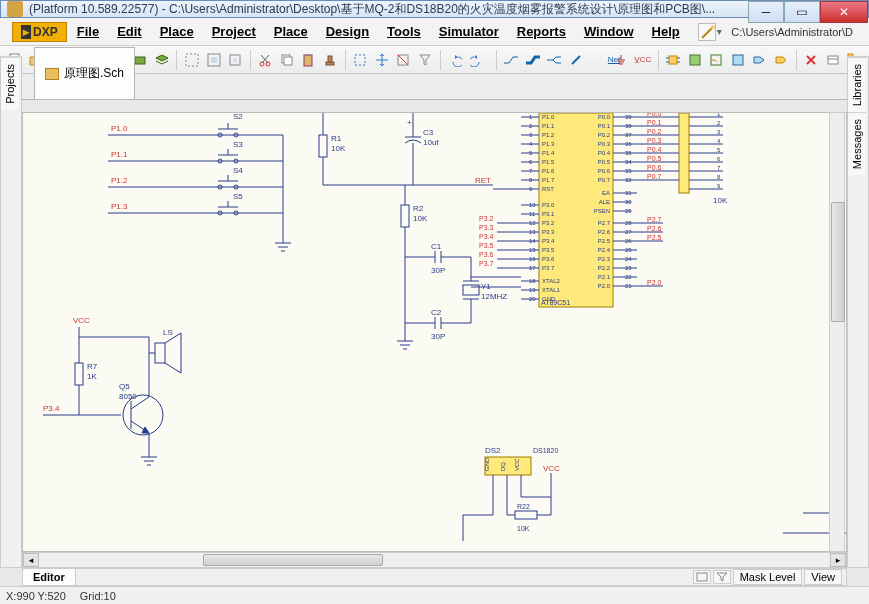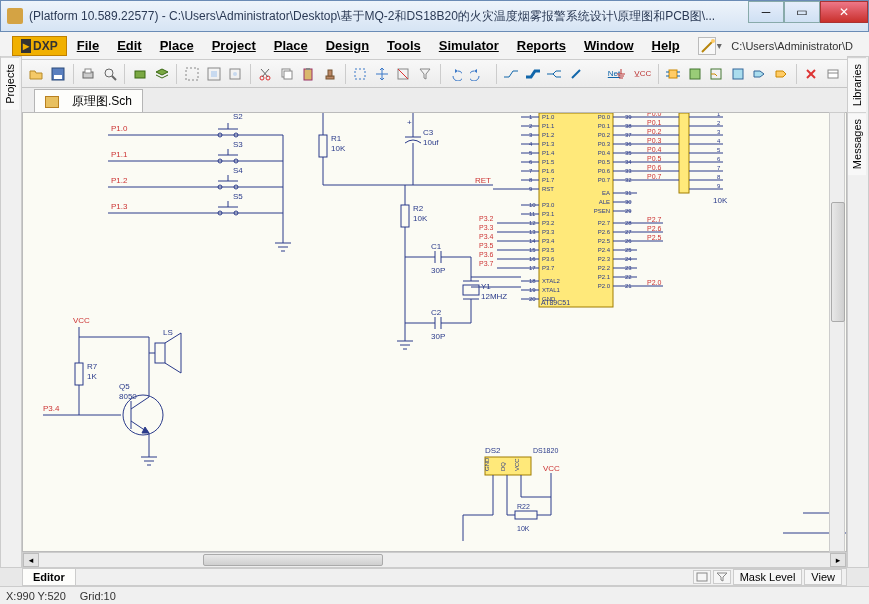--- a/index.html
+++ b/index.html
@@ -1,19 +1,19 @@
 <!DOCTYPE html>
 <html><head>
 <meta charset="utf-8">
 <style>
 * { box-sizing: border-box; margin: 0; padding: 0; font-family: "Segoe UI", Tahoma, sans-serif; }
 body { width: 869px; height: 604px; background: #e8e8e8; position: relative; overflow: hidden; }
 
 
-.titlebar { height: 32px; background: linear-gradient(#eef4fb,#d6e4f4); display: flex; align-items: center; border: 1px solid #6a8bb5; }
+.titlebar { height: 18px; background: linear-gradient(#eef4fb,#d6e4f4); display: flex; align-items: flex-start; border: 1px solid #6a8bb5; }
 .titlebar .icon { width: 16px; height: 16px; margin: 0 6px; background: #d4a344; border-radius: 2px; }
 .titlebar .title { flex: 1; font-size: 12px; color: #2b3a55; white-space: nowrap; overflow: hidden; }
 .winbtns { display: flex; height: 100%; }
 .winbtn { width: 36px; height: 22px; display:flex; align-items:center; justify-content:center; margin-top:0; font-size:12px; }
 .winbtn.min { background: linear-gradient(#e6eefb,#cfe0f3); border:1px solid #8aa; }
 .winbtn.max { background: linear-gradient(#e6eefb,#cfe0f3); border:1px solid #8aa; }
 .winbtn.close { background: linear-gradient(#e78,#c9302c); color:#fff; border:1px solid #a33; width:48px; }
 
 
 .menubar { height: 28px; background: #f3f3f3; border-bottom:1px solid #ccc; display:flex; align-items:center; padding:0 12px; gap:2px; }
@@ -24,21 +24,21 @@
 .menubar .wand { width: 18px; height:18px; margin-left:8px; border:1px solid #bbb; background:#f8f8f8; }
 
 
 .toolbar { height: 28px; background: linear-gradient(#f8f8f8,#ececec); border-bottom:1px solid #c4c4c4; display:flex; align-items:center; padding:0 4px; }
 .tbtn { width:22px; height:22px; margin:0 1px; border:1px solid transparent; display:flex; align-items:center; justify-content:center; font-size:11px; color:#555; }
 .tsep { width:1px; height:20px; background:#ccc; margin:0 4px; }
 svg { display:block; }
 
 
 .tabstrip { height: 26px; background:#ececec; border-bottom:1px solid #b5b5b5; display:flex; align-items:flex-end; padding-left:34px; }
-.tab { background:#fdfdfb; border:1px solid #b5b5b5; border-bottom:none; padding:3px 10px; font-size:12px; display:flex; align-items:center; gap:13px; }
+.tab { background:#fdfdfb; border:1px solid #b5b5b5; border-bottom:none; padding:17px 10px; font-size:12px; display:flex; align-items:center; gap:5px; }
 .tab .tabicon { width:14px; height:12px; background:#e8c060; border:1px solid #b88020; }
 
 
 .siderail-left, .siderail-right { position:absolute; top:56px; width:22px; background:#f0f0f0; border:1px solid #ccc; }
 .siderail-left { left:0; height: calc(100% - 56px - 36px); }
 .siderail-right { right:0; height: calc(100% - 56px - 36px); }
 .railtab { writing-mode: vertical-rl; font-size:11px; padding:6px 3px; background:#f8f8f8; border-bottom:1px solid #ccc; transform: rotate(180deg); }
 
 
 .canvas-wrap { position:absolute; left:22px; right:22px; top:112px; bottom:52px; background:#fbfbf4; border:1px solid #bbb; overflow:hidden; }

